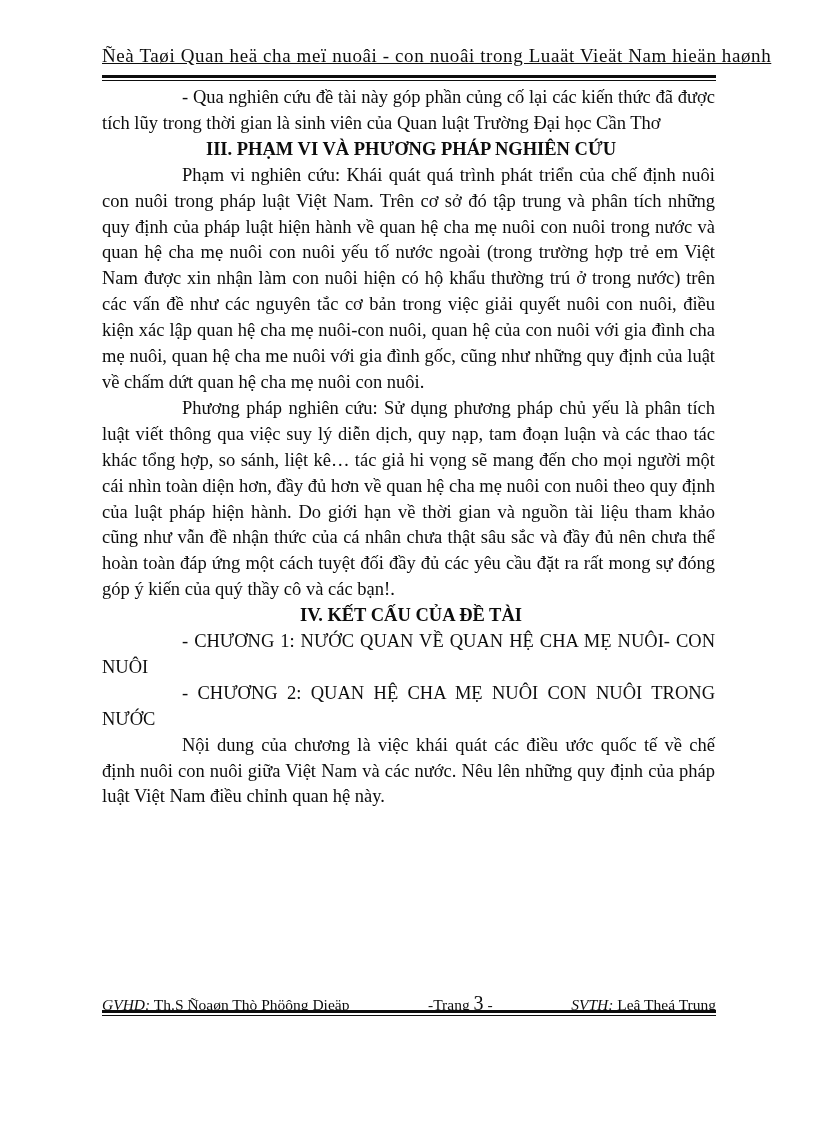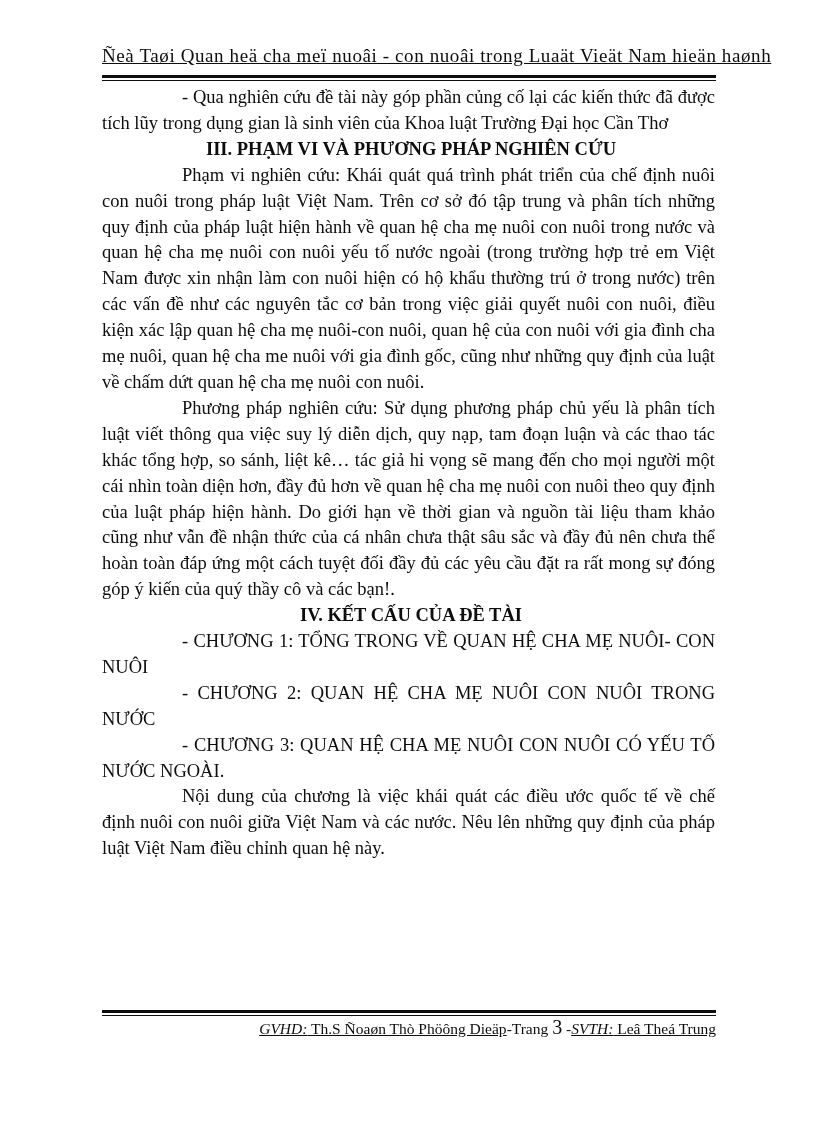--- a/index.html
+++ b/index.html
@@ -65,26 +65,26 @@
     position: absolute;
     top: 1010px;
     left: 102px;
     width: 614px;
     height: 2px;
     border-top: 3px solid #0d0d0d;
     border-bottom: 1px solid #0d0d0d;
   }
   .footer {
     position: absolute;
-    top: 1016px;
+    top: 992px;
     left: 102px;
     width: 614px;
     font-size: 15.5px;
     display: flex;
-    justify-content: flex-end;
+    justify-content: space-between;
     align-items: baseline;
   }
   .footer .side {
     text-decoration: underline;
     white-space: nowrap;
   }
   .footer .lbl {
     font-style: italic;
   }
   .footer .center {
@@ -98,28 +98,27 @@
 <body>
 
 <div class="page">
 
   <div class="header">
     <span class="title">Ñeà Taøi Quan heä cha meï nuoâi - con nuoâi trong Luaät Vieät Nam hieän haønh</span>
   </div>
   <div class="header-rule"></div>
 
   <div class="doc-body">
-    <p class="para">- Qua nghiên cứu đề tài này góp phần củng cố lại các kiến thức đã được tích lũy trong dụng gian là sinh viên của Khoa luật Trường Đại học Cần Thơ</p>
+    <p class="para">- Qua nghiên cứu đề tài này góp phần củng cố lại các kiến thức đã được tích lũy trong thời gian là sinh viên của Quan luật Trường Đại học Cần Thơ</p>
     <p class="heading">III. PHẠM VI VÀ PHƯƠNG PHÁP NGHIÊN CỨU</p>
     <p class="para">Phạm vi nghiên cứu: Khái quát quá trình phát triển của chế định nuôi con nuôi trong pháp luật Việt Nam. Trên cơ sở đó tập trung và phân tích những quy định của pháp luật hiện hành về quan hệ cha mẹ nuôi con nuôi trong nước và quan hệ cha mẹ nuôi con nuôi yếu tố nước ngoài (trong trường hợp trẻ em Việt Nam được xin nhận làm con nuôi hiện có hộ khẩu thường trú ở trong nước) trên các vấn đề như các nguyên tắc cơ bản trong việc giải quyết nuôi con nuôi, điều kiện xác lập quan hệ cha mẹ nuôi-con nuôi, quan hệ của con nuôi với gia đình cha mẹ nuôi, quan hệ cha me nuôi với gia đình gốc, cũng như những quy định của luật về chấm dứt quan hệ cha mẹ nuôi con nuôi.</p>
     <p class="para">Phương pháp nghiên cứu: Sử dụng phương pháp chủ yếu là phân tích luật viết thông qua việc suy lý diễn dịch, quy nạp, tam đoạn luận và các thao tác khác tổng hợp, so sánh, liệt kê… tác giả hi vọng sẽ mang đến cho mọi người một cái nhìn toàn diện hơn, đầy đủ hơn về quan hệ cha mẹ nuôi con nuôi theo quy định của luật pháp hiện hành. Do giới hạn về thời gian và nguồn tài liệu tham khảo cũng như vẫn đề nhận thức của cá nhân chưa thật sâu sắc và đầy đủ nên chưa thể hoàn toàn đáp ứng một cách tuyệt đối đầy đủ các yêu cầu đặt ra rất mong sự đóng góp ý kiến của quý thầy cô và các bạn!.</p>
     <p class="heading">IV. KẾT CẤU CỦA ĐỀ TÀI</p>
-    <p class="para">- CHƯƠNG 1: TỔNG TRONG VỀ QUAN HỆ CHA MẸ NUÔI- CON NUÔI</p>
+    <p class="para">- CHƯƠNG 1: NƯỚC QUAN VỀ QUAN HỆ CHA MẸ NUÔI- CON NUÔI</p>
     <p class="para">- CHƯƠNG 2: QUAN HỆ CHA MẸ NUÔI CON NUÔI TRONG NƯỚC</p>
-    <p class="para">- CHƯƠNG 3: QUAN HỆ CHA MẸ NUÔI CON NUÔI CÓ YẾU TỐ NƯỚC NGOÀI.</p>
     <p class="para">Nội dung của chương là việc khái quát các điều ước quốc tế về chế định nuôi con nuôi giữa Việt Nam và các nước. Nêu lên những quy định của pháp luật Việt Nam điều chỉnh quan hệ này.</p>
   </div>
 
   <div class="footer-rule"></div>
   <div class="footer">
     <span class="side"><span class="lbl">GVHD:</span><span> Th.S Ñoaøn Thò Phöông Dieäp</span></span>
     <span class="center"><span>-Trang </span><span class="pagenum">3</span><span> -</span></span>
     <span class="side"><span class="lbl">SVTH:</span><span> Leâ Theá Trung</span></span>
   </div>
 

